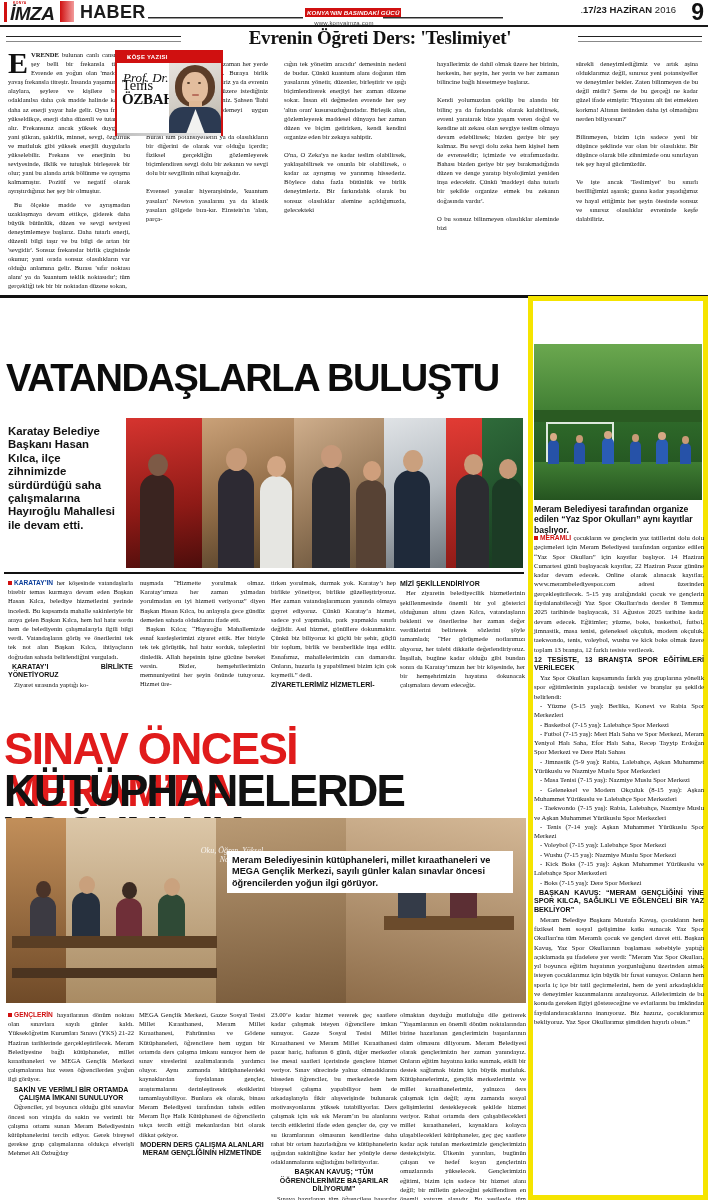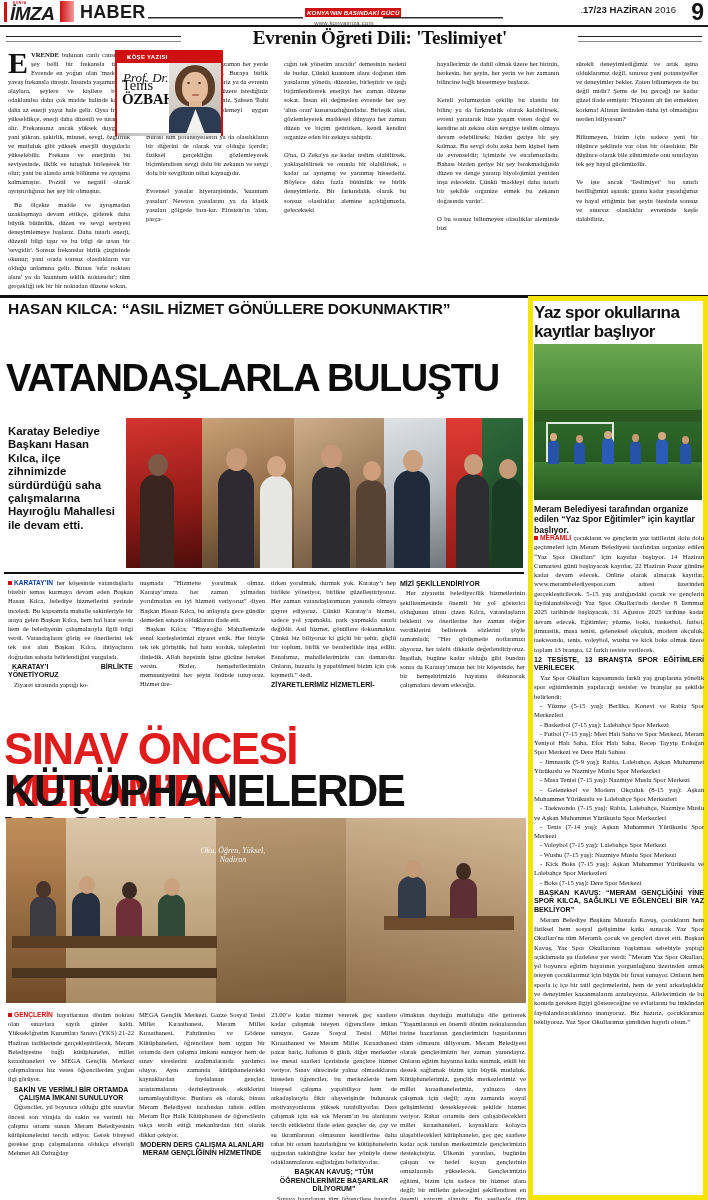--- a/index.html
+++ b/index.html
@@ -191,21 +191,21 @@
       <div class="site">www.konyaimza.com</div>
     </div>
     <div class="mh-date">.<b>17/23 HAZİRAN</b> <span class="yr">2016</span></div>
     <div class="mh-pageno">9</div>
     <div class="mh-botline"></div>
   </div>
 
   <div class="band-l"></div>
   <div class="band-r"></div>
   <div class="kose-title">
-    <div class="t">Evrenin Öğreti Dili: 'Teslimiyet'</div>
+    <div class="t">Evrenin Öğreti Ders: 'Teslimiyet'</div>
   </div>
 
   <div class="opinion">
     <div class="op-col op-c1">
       <p><span class="dropcap">E</span><span class="lead-caps">VRENDE</span><span> bulunan canlı cansız her şey belli bir frekansla titreşir. Evrende en yoğun olan 'madde' en yavaş frekansla titreşir. İnsanda yaşamundaki-alaylara, şeylere ve kişilere bilinçli odaklanılsa daha çok madde halinde kalarak daha az enerji yayar hale gelir. Oysa frekans yükseldikçe, enerji daha düzenli ve tutarlı hal alır. Frekansınız ancak yüksek duygularla yani şükran, şakirlik, minnet, sevgi, özgürlük ve mutluluk gibi yüksek enerjili duygularla yükselebilir. Frekans ve enerjinin bu seviyesinde, ilklik ve tutuşluk birleşerek bir olur; yani bu alanda artık bölünme ve ayrışma kalmamıştır. Pozitif ve negatif olarak ayrıştırdığınız her şey bir olmuştur.</span></p>
       <p style="text-indent:6px;margin-top:4px;">Bu ölçekte madde ve ayrışmadan uzaklaşmaya devam ettikçe, giderek daha büyük bütünlük, düzen ve sevgi seviyesi deneyimlemeye başlarız. Daha tutarlı enerji, düzenli bilgi taşır ve bu bilgi de artan bir 'sevgidir'. Sonsuz frekanslar birlik çizgisinde okunur; yani orada sonsuz olasılıkların var olduğu anlamına gelir. Burası 'sıfır noktası alanı' ya da 'kuantum teklik noktasıdır'; tüm gerçekliği tek bir bir noktadan düzene sokan,</p>
     </div>
     <div class="op-col op-c2" style="white-space:pre-line;">
       <span>enerji ve frekans olarak her zaman her yerde bulunan bir bilgi alanıdır. Buraya birlik bilinci, kaynak enerji diyebiliriz ya da evrenin kendi kendini tanımlamak üzere istediğiniz her neyse bu ismi verebilirsiniz. Şahsen 'İlahi olanın zekası, zihni' demeyi uygun görüyorum.
 
@@ -251,21 +251,20 @@
         <div class="ph-mouth"></div>
       <div class="ph-neck"></div>
         <div class="ph-body"></div>
         <div class="ph-shirt"></div>
     </div>
   </div>
   <div class="authorbox-shadow"></div>
 
   <div class="divider-thick" style="top:295px;"></div>
 
-  <div class="kilca-kicker">HASAN KILCA: “ASIL HİZMET GÖNÜLLERE DOKUNMAKTIR”</div>
   <div class="kilca-h2">VATANDAŞLARLA BULUŞTU</div>
   <div class="kilca-lead">Karatay Belediye Başkanı Hasan Kılca, ilçe zihnimizde sürdürdüğü saha çalışmalarına Hayıroğlu Mahallesi ile devam etti.</div>
 
   <div class="kilca-photo">
     <div class="strip" style="left:0;width:76px;background:linear-gradient(170deg,#d6342f,#8e1a16 60%,#4b0d0b);"></div>
     <div class="strip" style="left:76px;width:92px;background:linear-gradient(160deg,#caa178,#8e6a45 55%,#4b3a26);"></div>
     <div class="strip" style="left:168px;width:90px;background:linear-gradient(150deg,#cfae8c,#9a7c5c 50%,#5d4a34);"></div>
     <div class="strip" style="left:258px;width:62px;background:linear-gradient(160deg,#e0e3e6,#b5bcc2 50%,#6e757c);"></div>
     <div class="strip" style="left:320px;width:36px;background:linear-gradient(170deg,#e23b34,#8e1a16);"></div>
     <div class="strip" style="left:356px;width:41px;background:linear-gradient(150deg,#2f6b3a,#16391f);"></div>
@@ -328,20 +327,21 @@
     <div style="position:absolute;left:116px;top:64px;width:15px;height:17px;border-radius:50%;background:#3a2a22;"></div>
     <div style="position:absolute;left:152px;top:76px;width:27px;height:42px;background:#2f4a36;border-radius:12px 12px 0 0;"></div>
     <div style="position:absolute;left:158px;top:60px;width:16px;height:18px;border-radius:50%;background:#caa27e;"></div>
     <div style="position:absolute;left:378px;top:98px;width:130px;height:14px;background:#6b4b2c;"></div>
     <div style="position:absolute;left:392px;top:58px;width:28px;height:42px;background:#343b48;border-radius:13px 13px 0 0;"></div>
     <div style="position:absolute;left:399px;top:42px;width:16px;height:18px;border-radius:50%;background:#c59a76;"></div>
     <div style="position:absolute;left:444px;top:60px;width:27px;height:40px;background:#5c2f34;border-radius:12px 12px 0 0;"></div>
     <div style="position:absolute;left:450px;top:45px;width:15px;height:17px;border-radius:50%;background:#3e2c23;"></div>
   </div>
   <div class="wm">Oku, Öğren, Yüksel, Nadiran</div>
+  <div class="lib-cap">Meram Belediyesinin kütüphaneleri, millet kıraathaneleri ve MEGA Gençlik Merkezi, sayılı günler kalan sınavlar öncesi öğrencilerden yoğun ilgi görüyor.</div>
 
   <div class="lbody lb1">
     <p class="noind"><span class="redsq"></span><span class="redlead">GENÇLERİN</span><span> hayatlarının dönüm noktası olan sınavlara sayılı günler kaldı. Yükseköğretim Kurumları Sınavı (YKS) 21-22 Haziran tarihlerinde gerçekleştirilecek. Meram Belediyesine bağlı kütüphaneler, millet kıraathaneleri ve MEGA Gençlik Merkezi çalışmalarına hız veren öğrencilerden yoğun ilgi görüyor.</span></p>
     <h4>SAKİN VE VERİMLİ BİR ORTAMDA ÇALIŞMA İMKANI SUNULUYOR</h4>
     <p>Öğrenciler, yıl boyunca olduğu gibi sınavlar öncesi son virajda da sakin ve verimli bir çalışma ortamı sunan Meram Belediyesinin kütüphanelerini tercih ediyor. Gerek bireysel gerekse grup çalışmalarına oldukça elverişli Mehmet Ali Özbuğday</p>
   </div>
   <div class="lbody lb2">
     <p class="noind">MEGA Gençlik Merkezi, Gazze Sosyal Tesisi Millet Kıraathanesi, Meram Millet Kıraathanesi, Fahrünnisa ve Gödene Kütüphaneleri, öğrencilere hem uygun bir ortamda ders çalışma imkanı sunuyor hem de sınav streslerini azaltmalarında yardımcı oluyor. Aynı zamanda kütüphanelerdeki kaynaklardan faydalanan gençler, araştırmalarını derinleştirerek eksiklerini tamamlayabiliyor. Bunlara ek olarak, binası Meram Belediyesi tarafından tahsis edilen Meram İlçe Halk Kütüphanesi de öğrencilerin sıkça tercih ettiği mekanlardan biri olarak dikkat çekiyor.</p>
     <h4>MODERN DERS ÇALIŞMA ALANLARI MERAM GENÇLİĞİNİN HİZMETİNDE</h4>
   </div>
@@ -353,24 +353,20 @@
   <div class="lbody lb4">
     <p class="noind">olmaktan duyduğu mutluluğu dile getirerek “Yaşamlarının en önemli dönüm noktalarından birine hazırlanan gençlerimizin başarılarının daim olmasını diliyorum. Meram Belediyesi olarak gençlerimizin her zaman yanındayız. Onların eğitim hayatına katkı sunmak, etkili bir destek sağlamak bizim için büyük mutluluk. Kütüphanelerimiz, gençlik merkezlerimiz ve millet kıraathanelerimiz, yalnızca ders çalışmak için değil; aynı zamanda sosyal gelişimlerini destekleyecek şekilde hizmet veriyor. Rahat ortamda ders çalışabilecekleri millet kıraathaneleri, kaynaklara kolayca ulaşabilecekleri kütüphaneler, geç geç saatlere kadar açık tutulan merkezimizle gençlerimizin destekçisiyiz. Ülkenin yarınları, bugünün çalışan ve hedef koyan gençlerinin omuzlarında yükselecek. Gençlerimizin eğitimi, bizim için sadece bir hizmet alanı değil; bir milletin geleceğini şekillendiren en önemli yatırım alanıdır. Bu vesileyle tüm öğrencilerimize başarılar diliyor, emeklerinin karşılığını en güzel şekilde almalarını temenni ediyorum.” ifadelerini kullandı.</p>
   </div>
 
   <div class="rail"></div>
   <div class="rail-top"></div>
   <div class="rail-left"></div>
   <div class="rail-right"></div>
   <div class="rail-bot"></div>
 
-  <div class="rail-h">
-    <div>Yaz spor okullarına</div>
-    <div>kayıtlar başlıyor</div>
-  </div>
 
   <div class="rail-photo">
     <div style="position:absolute;inset:0;background:linear-gradient(180deg,#4e8b3c 0%,#2f6b2a 45%,#1e4a1d 100%);"></div>
     <div style="position:absolute;left:0;top:0;width:168px;height:72px;background:linear-gradient(180deg,#6ba84f,#3e7c32);"></div>
     <div style="position:absolute;left:0;top:66px;width:168px;height:12px;background:#2a5a22;"></div>
     <div style="position:absolute;left:12px;top:78px;width:64px;height:40px;border:2px solid #dde9dd;border-bottom:none;"></div>
     <div style="position:absolute;left:0;top:118px;width:168px;height:38px;background:linear-gradient(180deg,#3f7d33,#255420);"></div>
     <div style="position:absolute;left:14px;top:96px;width:11px;height:24px;background:#2652a8;border-radius:5px 5px 0 0;"></div>
     <div style="position:absolute;left:16px;top:89px;width:7px;height:8px;border-radius:50%;background:#d8ab86;"></div>
     <div style="position:absolute;left:40px;top:98px;width:11px;height:22px;background:#2652a8;border-radius:5px 5px 0 0;"></div>
@@ -378,21 +374,21 @@
     <div style="position:absolute;left:68px;top:94px;width:12px;height:26px;background:#2a5cb5;border-radius:5px 5px 0 0;"></div>
     <div style="position:absolute;left:70px;top:87px;width:8px;height:8px;border-radius:50%;background:#d5a884;"></div>
     <div style="position:absolute;left:96px;top:97px;width:11px;height:23px;background:#2652a8;border-radius:5px 5px 0 0;"></div>
     <div style="position:absolute;left:98px;top:90px;width:7px;height:8px;border-radius:50%;background:#c99a76;"></div>
     <div style="position:absolute;left:122px;top:95px;width:12px;height:25px;background:#2a5cb5;border-radius:5px 5px 0 0;"></div>
     <div style="position:absolute;left:124px;top:88px;width:8px;height:8px;border-radius:50%;background:#d5a884;"></div>
     <div style="position:absolute;left:146px;top:99px;width:11px;height:21px;background:#2652a8;border-radius:5px 5px 0 0;"></div>
     <div style="position:absolute;left:148px;top:92px;width:7px;height:8px;border-radius:50%;background:#c99a76;"></div>
   </div>
 
-  <div class="rail-cap">Meram Belediyesi tarafından organize edilen “Yaz Spor Eğitimler” için kayıtlar başlıyor.</div>
+  <div class="rail-cap">Meram Belediyesi tarafından organize edilen “Yaz Spor Okulları” aynı kayıtlar başlıyor.</div>
 
   <div class="rail-body">
     <p class="noind"><span class="redsq"></span><span class="redlead">MERAMLI</span><span> çocukların ve gençlerin yaz tatillerini dolu dolu geçirmeleri için Meram Belediyesi tarafından organize edilen “Yaz Spor Okulları” için kayıtlar başlıyor. 14 Haziran Cumartesi günü başlayacak kayıtlar, 22 Haziran Pazar gününe kadar devam edecek. Online olarak alınacak kayıtlar, www.merambelediyespor.com adresi üzerinden gerçekleştirilecek. 5-15 yaş aralığındaki çocuk ve gençlerin faydalanabileceği Yaz Spor Okulları'nda dersler 8 Temmuz 2025 tarihinde başlayacak, 31 Ağustos 2025 tarihine kadar devam edecek. Eğitimler; yüzme, boks, basketbol, futbol, jimnastik, masa tenisi, geleneksel okçuluk, modern okçuluk, taekwondo, tenis, voleybol, wushu ve kick boks olmak üzere toplam 13 branşta, 12 farklı tesiste verilecek.</span></p>
     <h4 class="noind">12 TESİSTE, 13 BRANŞTA SPOR EĞİTİMLERİ VERİLECEK</h4>
     <p>Yaz Spor Okulları kapsamında farklı yaş gruplarına yönelik spor eğitimlerinin yapılacağı tesisler ve branşlar şu şekilde belirlendi:</p>
     <p>- Yüzme (5-15 yaş): Berlika, Konevi ve Rabia Spor Merkezleri</p>
     <p>- Basketbol (7-15 yaş): Lalebahçe Spor Merkezi</p>
     <p>- Futbol (7-15 yaş): Mert Halı Saha ve Spor Merkezi, Meram Yeniyol Halı Saha, Efor Halı Saha, Recep Tayyip Erdoğan Spor Merkezi ve Dere Halı Sahası</p>
     <p>- Jimnastik (5-9 yaş): Rabia, Lalebahçe, Aşkan Muhammet Yürükuslu ve Nazmiye Muslu Spor Merkezleri</p>
     <p>- Masa Tenisi (7-15 yaş): Nazmiye Muslu Spor Merkezi</p>

